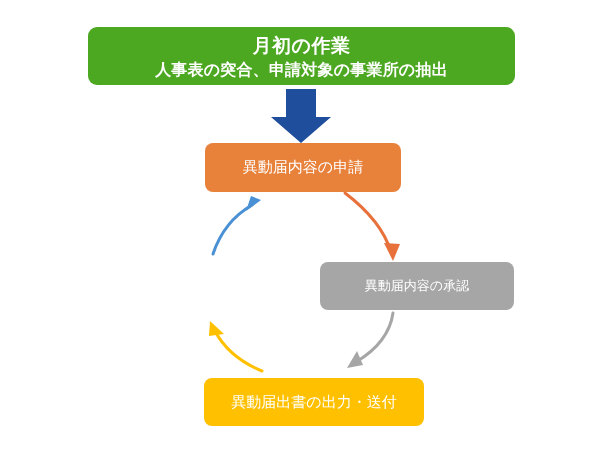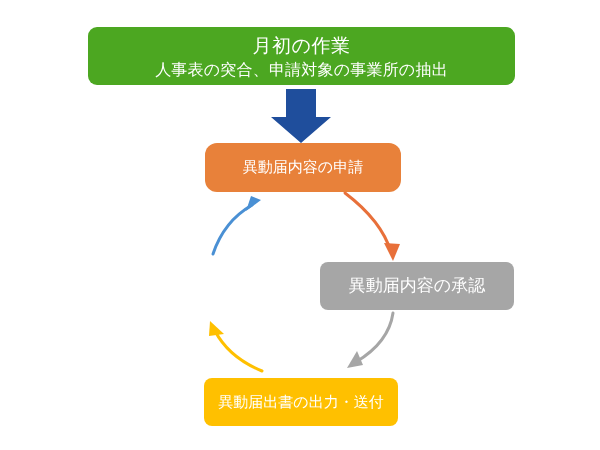--- a/index.html
+++ b/index.html
@@ -40,67 +40,67 @@
 
   
   #node-month-start {
     left: 88px;
     top: 27px;
     width: 427px;
     height: 58px;
     background: #4CA721;
     border-radius: 9px;
     padding-top: 2px;
+    font-weight: bold;
   }
   #node-month-start .title-line {
     font-size: 19px;
     letter-spacing: 0.5px;
     margin-bottom: 2px;
   }
   #node-month-start .sub-line {
     font-size: 16px;
     letter-spacing: 0.2px;
   }
 
   
   #node-apply {
     left: 205px;
     top: 143px;
     width: 196px;
     height: 49px;
     background: #E8813A;
     font-size: 15px;
-    border-radius: 12px;
   }
 
   
   #node-create-doc {
     left: 87px;
     top: 262px;
     width: 194px;
     height: 48px;
     background: #5B9BD8;
     font-size: 15px;
   }
 
   
   #node-approve {
     left: 320px;
     top: 262px;
     width: 194px;
     height: 48px;
     background: #A6A6A6;
-    font-size: 17px;
+    font-size: 13px;
   }
 
   
   #node-output-send {
     left: 204px;
     top: 378px;
-    width: 194px;
+    width: 220px;
     height: 48px;
     background: #FFC000;
     font-size: 15px;
   }
 
   
   #arrow-layer {
     position: absolute;
     left: 0;
     top: 0;

